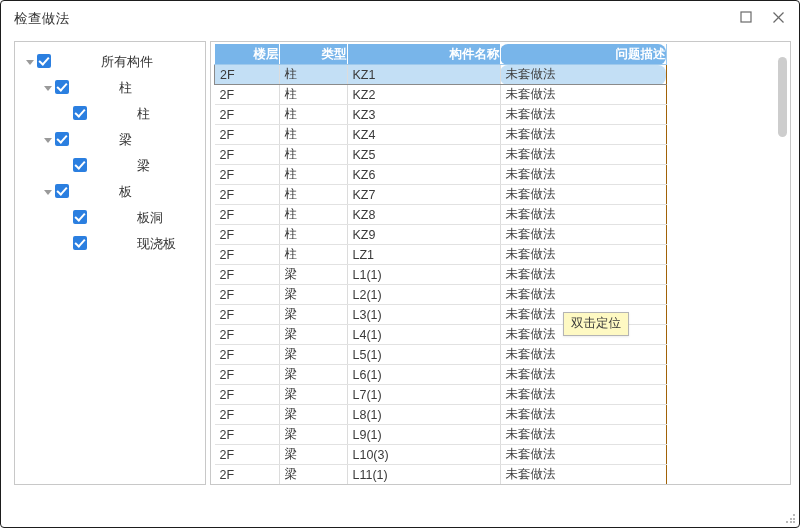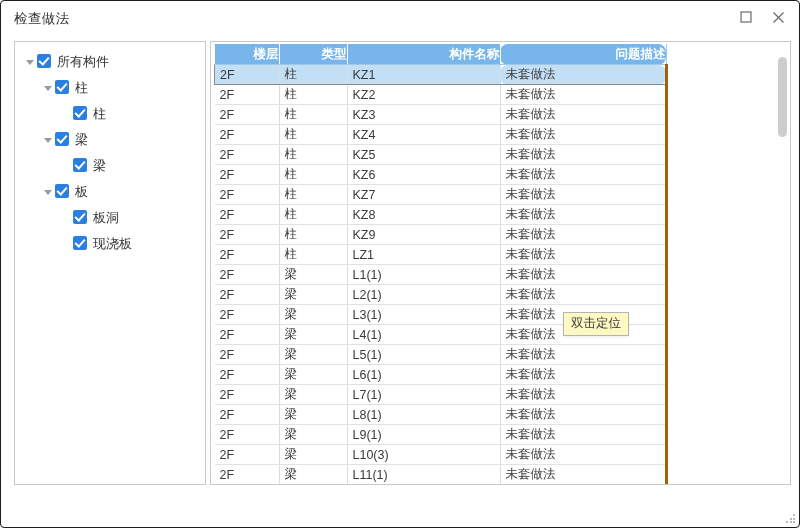--- a/index.html
+++ b/index.html
@@ -100,21 +100,21 @@
   }
   .cbx::after {
     content: "";
     position: absolute;
     left: 4px; top: 1px;
     width: 4px; height: 8px;
     border: solid #ffffff;
     border-width: 0 2px 2px 0;
     transform: rotate(42deg);
   }
-  .tlabel { vertical-align: middle; }
+  .tlabel { vertical-align: middle; margin-left: 44px; }
   
   #table-panel {
     position: absolute;
     left: 209px;
     top: 40px;
     width: 581px;
     height: 444px;
     border: 1px solid #c8c8c8;
     background: #ffffff;
     box-sizing: border-box;
@@ -146,21 +146,21 @@
   tbody td {
     height: 19px;
     font-size: 12.5px;
     color: #3a3a3a;
     padding: 0 0 0 5px;
     border-right: 1px solid #dcdcdc;
     border-bottom: 1px solid #e2e2e2;
     white-space: nowrap;
     overflow: hidden;
   }
-  tbody td:last-child { border-right: 3px solid #a16207; }
+  tbody td:last-child { border-right: 1px solid #a16207; }
   tbody tr.selected td {
     background: #c3dff5;
     border-bottom: 1px solid #8a8a8a;
   }
   tbody tr.selected td:first-child { border-left: 1px solid #8a8a8a; }
   tbody tr.first-data.selected td { border-top: 1px solid #8a8a8a; }
   .c1 { width: 64px; }
   .c2 { width: 67px; }
   .c3 { width: 152px; margin-left: 16px; }
   .c4 { width: 165px; border-radius: 8px; }

